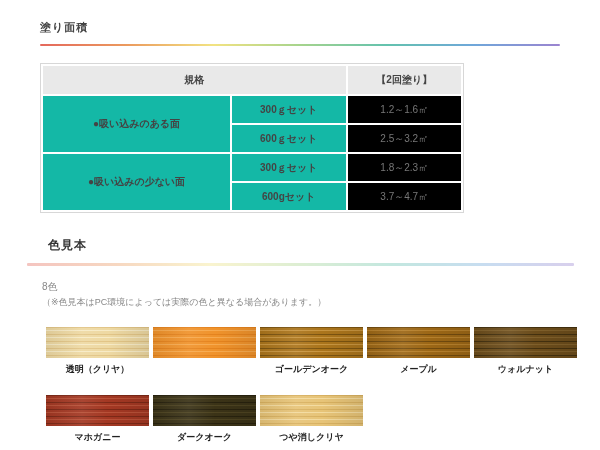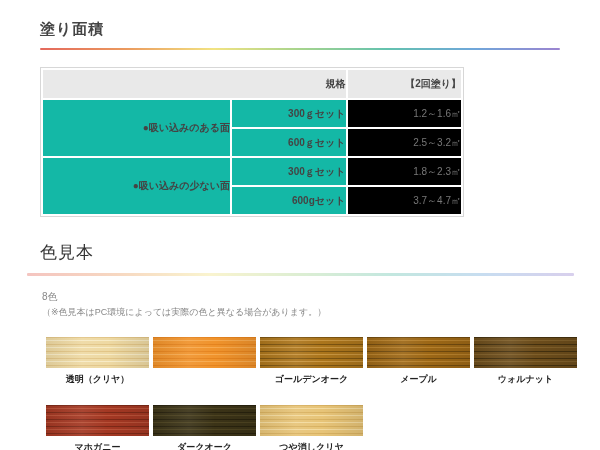--- a/index.html
+++ b/index.html
@@ -4,33 +4,33 @@
 <style>
   html,body{margin:0;padding:0;}
   body{
     width:600px;height:450px;background:#ffffff;
     font-family:"Liberation Sans","DejaVu Sans",sans-serif;
     color:#333;overflow:hidden;
   }
   .page{padding:16px 40px 0 40px;width:520px;}
 
   
-  .h-small{font-size:15px;font-weight:bold;color:#444;margin:4px 0 9px 0;letter-spacing:1px;}
-  .h-large{font-size:17px;font-weight:normal;color:#333;margin:24px 0 9px 0;letter-spacing:1px;}
+  .h-small{font-size:11px;font-weight:bold;color:#444;margin:4px 0 9px 0;letter-spacing:1px;}
+  .h-large{font-size:12px;font-weight:bold;color:#333;margin:24px 0 9px 8px;letter-spacing:1px;}
 
   
   .rainbow{height:2px;width:520px;border-radius:1px;}
   .rainbow.soft{opacity:.38;width:547px;margin-left:-13px;height:3px;filter:blur(.4px);}
 
   
   .tbl-wrap{margin-top:17px;width:422px;border:1px solid #d7d7d7;}
   table.coverage{border-collapse:collapse;width:100%;table-layout:fixed;}
   table.coverage th,table.coverage td{
     border:2px solid #ffffff;font-size:10px;padding:0 0 0 0;
-    text-align:right;vertical-align:middle;
+    text-align:center;vertical-align:middle;
   }
   table.coverage th{background:#e9e9e9;font-weight:bold;color:#444;height:28px;}
   td.surface,td.set{background:#14b8a6;font-weight:bold;color:#444;height:27px;}
   td.area{background:#000000;font-weight:normal;color:#777;height:27px;}
   col.c1{width:45%;}col.c2{width:27.5%;}col.c3{width:27.5%;}
 
   
   .count{font-size:10px;color:#888;margin:14px 0 2px 2px;}
   .note{font-size:9px;color:#888;margin:0 0 0 2px;}
 

